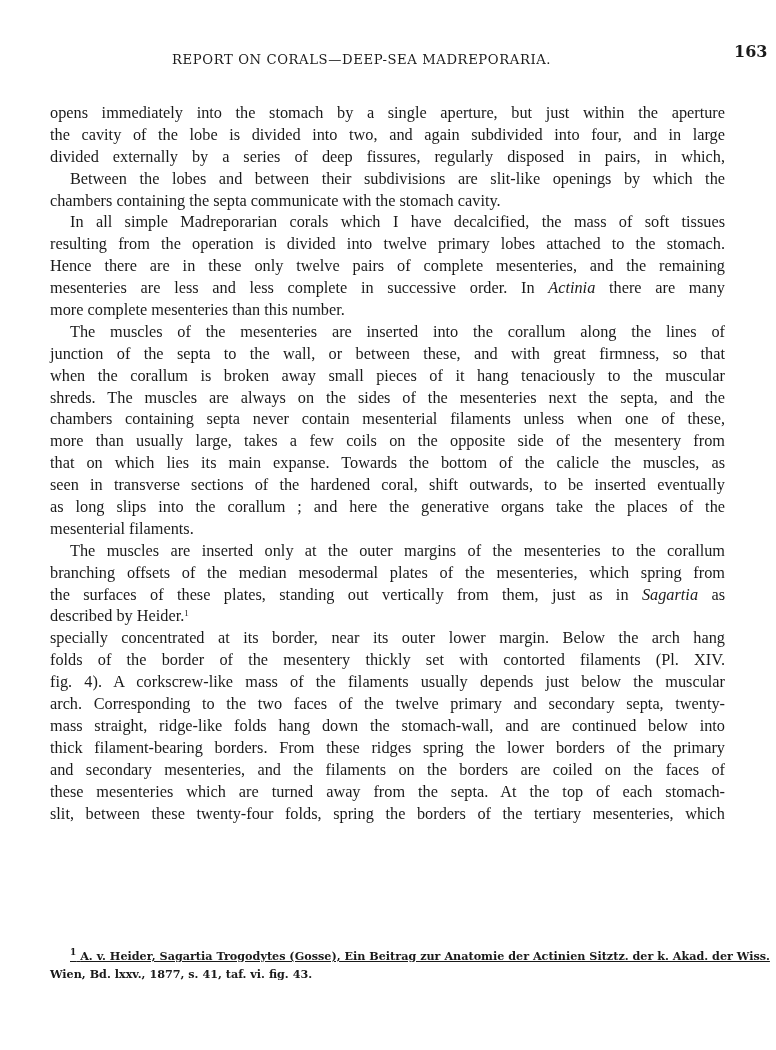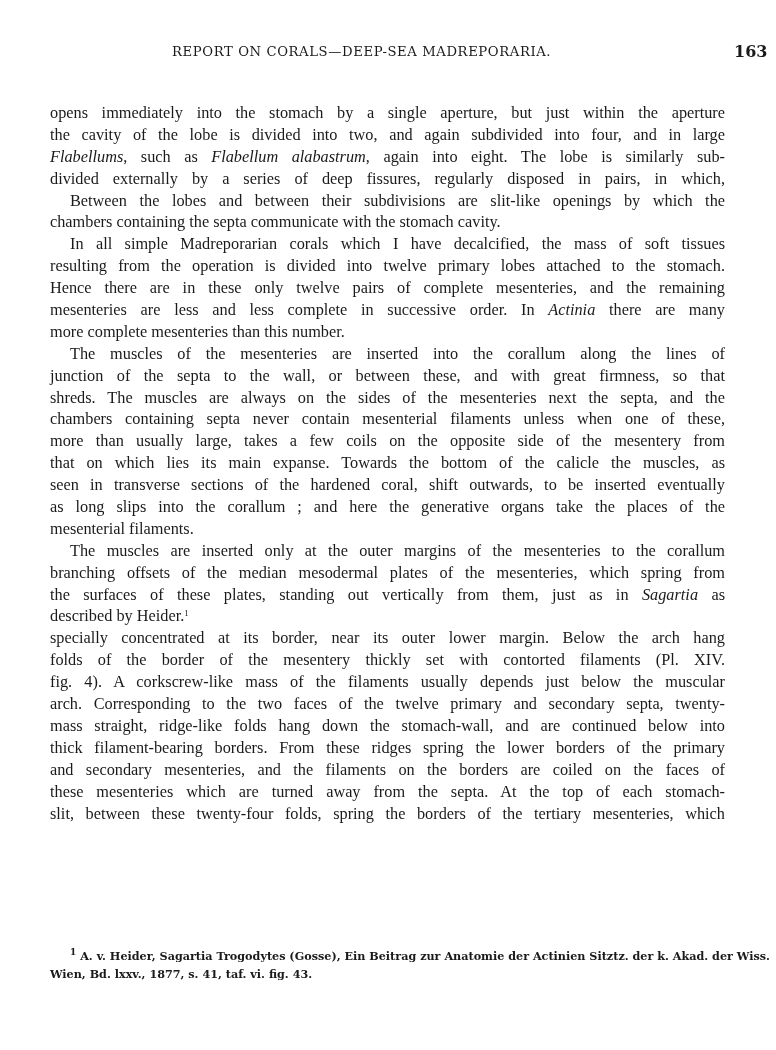--- a/index.html
+++ b/index.html
@@ -1,58 +1,58 @@
 <!DOCTYPE html>
 <html><head>
 <meta charset="utf-8">
 <style>
   html, body { margin: 0; padding: 0; background: #ffffff; }
   body { width: 776px; height: 1050px; position: relative; overflow: hidden;
          font-family: "Liberation Serif", "DejaVu Serif", serif; color: #1a1a1a; }
   .page { position: absolute; left: 0; top: 0; width: 776px; height: 1050px; }
   .running-head { position: absolute; top: 44px; left: 0; width: 776px; height: 24px; }
-  .running-title { position: absolute; left: 172px; top: 0; font-size: 14.5px; letter-spacing: 0.6px;
+  .running-title { position: absolute; left: 172px; top: 8px; font-size: 14.5px; letter-spacing: 0.6px;
                    font-family: "DejaVu Serif", serif; font-size: 13.2px; text-align: center; }
   .page-number { position: absolute; left: 734px; top: -2px; font-size: 17px; font-weight: bold;
                  font-family: "DejaVu Serif", serif; font-size: 16px; }
   .body-text { position: absolute; left: 50px; top: 88px; width: 675px; margin-top: 14px; }
   .line { height: 21.9px; line-height: 21.9px; font-size: 16.3px; white-space: nowrap;
           text-align: justify; text-align-last: justify; display: block; }
   .line.last { text-align-last: left; }
   .line.indent { padding-left: 20px; }
   .line i { font-style: italic; }
   .footnotes { position: absolute; left: 50px; top: 947px; width: 670px; font-size: 11.2px;
                font-family: "DejaVu Serif", serif; font-weight: bold; }
   .fn-line { height: 18px; line-height: 18px; white-space: nowrap; display: block; }
-  .fn-line.indent { padding-left: 20px; }
+  .fn-line.indent { padding-left: 20px; text-decoration: underline; }
   sup { font-size: 9px; vertical-align: 5px; line-height: 0; }
 </style>
 </head>
 <body>
 
 <div class="page">
   <div class="running-head">
     <span class="running-title">REPORT ON CORALS—DEEP-SEA MADREPORARIA.</span>
     <span class="page-number">163</span>
   </div>
 
   <div class="body-text" id="body-text">
       <span class="line"><span>opens immediately into the stomach by a single aperture, but just within the aperture</span></span>
       <span class="line"><span>the cavity of the lobe is divided into two, and again subdivided into four, and in large</span></span>
-      <span class="line"><i>Flabellums</i><span>, such as </span><i>Flabellum alabastrum</i><span>, again into eight.  The lobe is similarly sub-</span></span>
       <span class="line"><span>divided externally by a series of deep fissures, regularly disposed in pairs, in which,</span></span>
       <span class="line indent"><span>Between the lobes and between their subdivisions are slit-like openings by which the</span></span>
       <span class="line last"><span>chambers containing the septa communicate with the stomach cavity.</span></span>
       <span class="line indent"><span>In all simple Madreporarian corals which I have decalcified, the mass of soft tissues</span></span>
       <span class="line"><span>resulting from the operation is divided into twelve primary lobes attached to the stomach.</span></span>
       <span class="line"><span>Hence there are in these only twelve pairs of complete mesenteries, and the remaining</span></span>
       <span class="line"><span>mesenteries are less and less complete in successive order.  In </span><i>Actinia</i><span> there are many</span></span>
       <span class="line last"><span>more complete mesenteries than this number.</span></span>
       <span class="line indent"><span>The muscles of the mesenteries are inserted into the corallum along the lines of</span></span>
       <span class="line"><span>junction of the septa to the wall, or between these, and with great firmness, so that</span></span>
+      <span class="line"><span>when the corallum is broken away small pieces of it hang tenaciously to the muscular</span></span>
       <span class="line"><span>shreds.  The muscles are always on the sides of the mesenteries next the septa, and the</span></span>
       <span class="line"><span>chambers containing septa never contain mesenterial filaments unless when one of these,</span></span>
       <span class="line"><span>more than usually large, takes a few coils on the opposite side of the mesentery from</span></span>
       <span class="line"><span>that on which lies its main expanse.  Towards the bottom of the calicle the muscles, as</span></span>
       <span class="line"><span>seen in transverse sections of the hardened coral, shift outwards, to be inserted eventually</span></span>
       <span class="line"><span>as long slips into the corallum ; and here the generative organs take the places of the</span></span>
       <span class="line last"><span>mesenterial filaments.</span></span>
       <span class="line indent"><span>The muscles are inserted only at the outer margins of the mesenteries to the corallum</span></span>
       <span class="line"><span>branching offsets of the median mesodermal plates of the mesenteries, which spring from</span></span>
       <span class="line"><span>the surfaces of these plates, standing out vertically from them, just as in </span><i>Sagartia</i><span> as</span></span>

